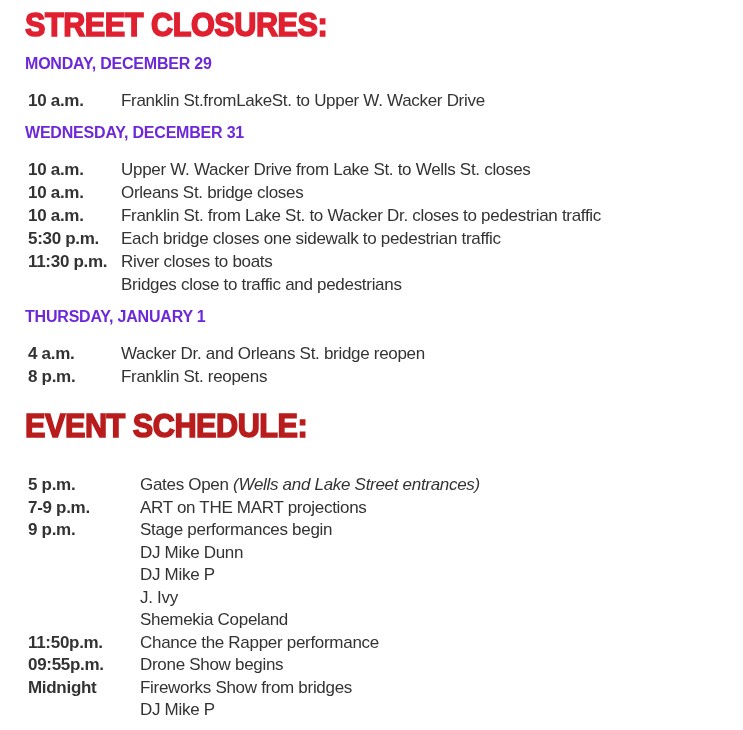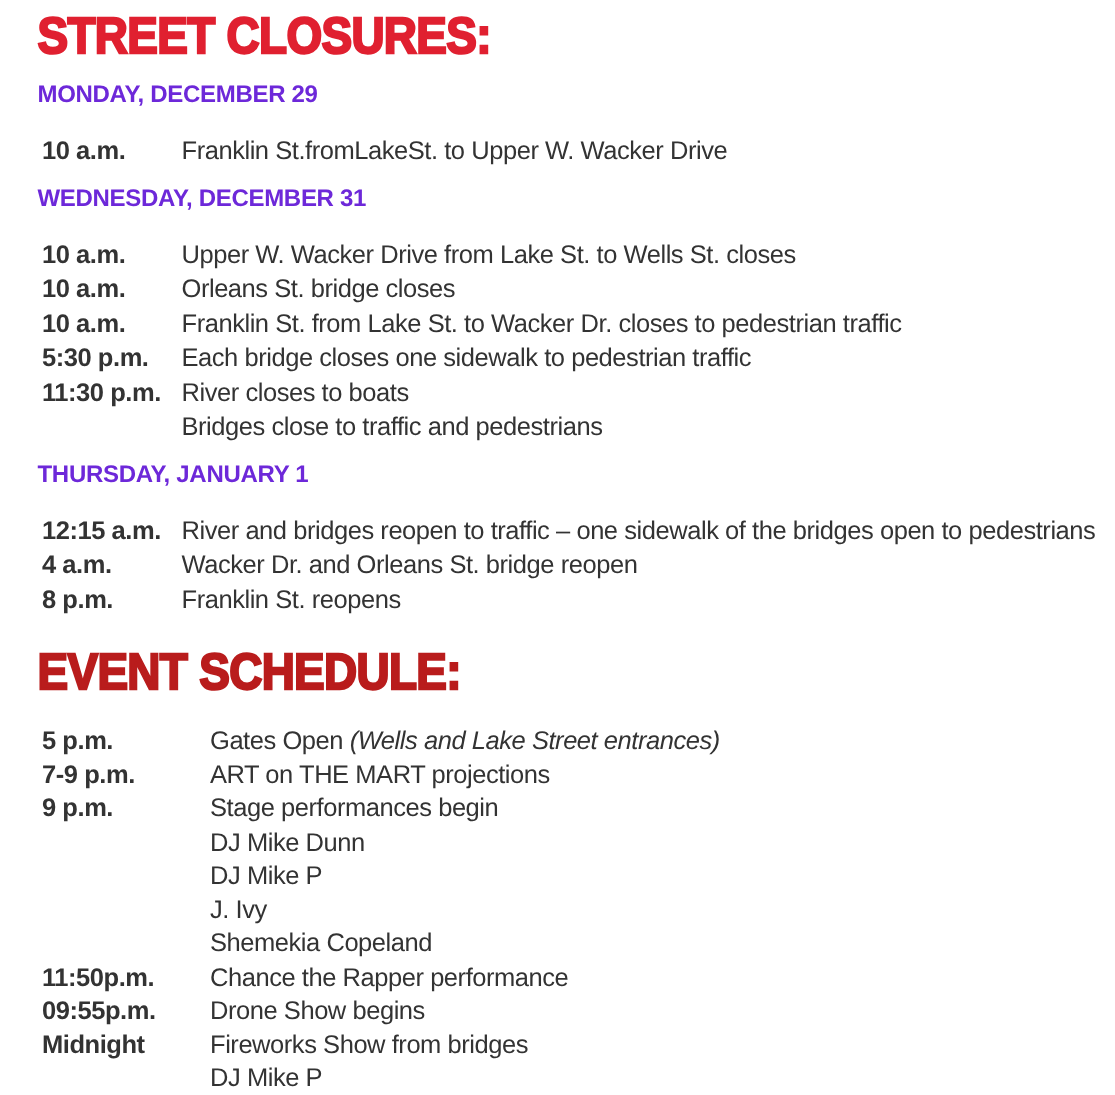--- a/index.html
+++ b/index.html
@@ -110,37 +110,33 @@
           <span class="desc">River closes to boats</span>
         </div>
         <div class="row">
           <span class="time"></span>
           <span class="desc">Bridges close to traffic and pedestrians</span>
         </div>
       </div>
       <div class="day-heading">THURSDAY, JANUARY 1</div>
       <div class="rows">
         <div class="row">
-          <span class="time">12:15 a.m.</span>
-          <span class="desc">River and bridges reopen to traffic – one sidewalk of the bridges open to pedestrians</span>
-        </div>
-        <div class="row">
           <span class="time">4 a.m.</span>
           <span class="desc">Wacker Dr. and Orleans St. bridge reopen</span>
         </div>
         <div class="row">
           <span class="time">8 p.m.</span>
           <span class="desc">Franklin St. reopens</span>
         </div>
       </div>
     </div>
 
   <h1 class="big-title blue"><span class="sq">EVENT SCHEDULE:</span></h1>
 
-  <div class="rows events" id="event-rows" style="margin-top: 16px;">
+  <div class="rows events" id="event-rows" style="margin-top: 30px;">
       <div class="row">
         <span class="time">5 p.m.</span>
         <span class="desc">Gates Open <i>(Wells and Lake Street entrances)</i></span>
       </div>
       <div class="row">
         <span class="time">7-9 p.m.</span>
         <span class="desc">ART on THE MART projections</span>
       </div>
       <div class="row">
         <span class="time">9 p.m.</span>

